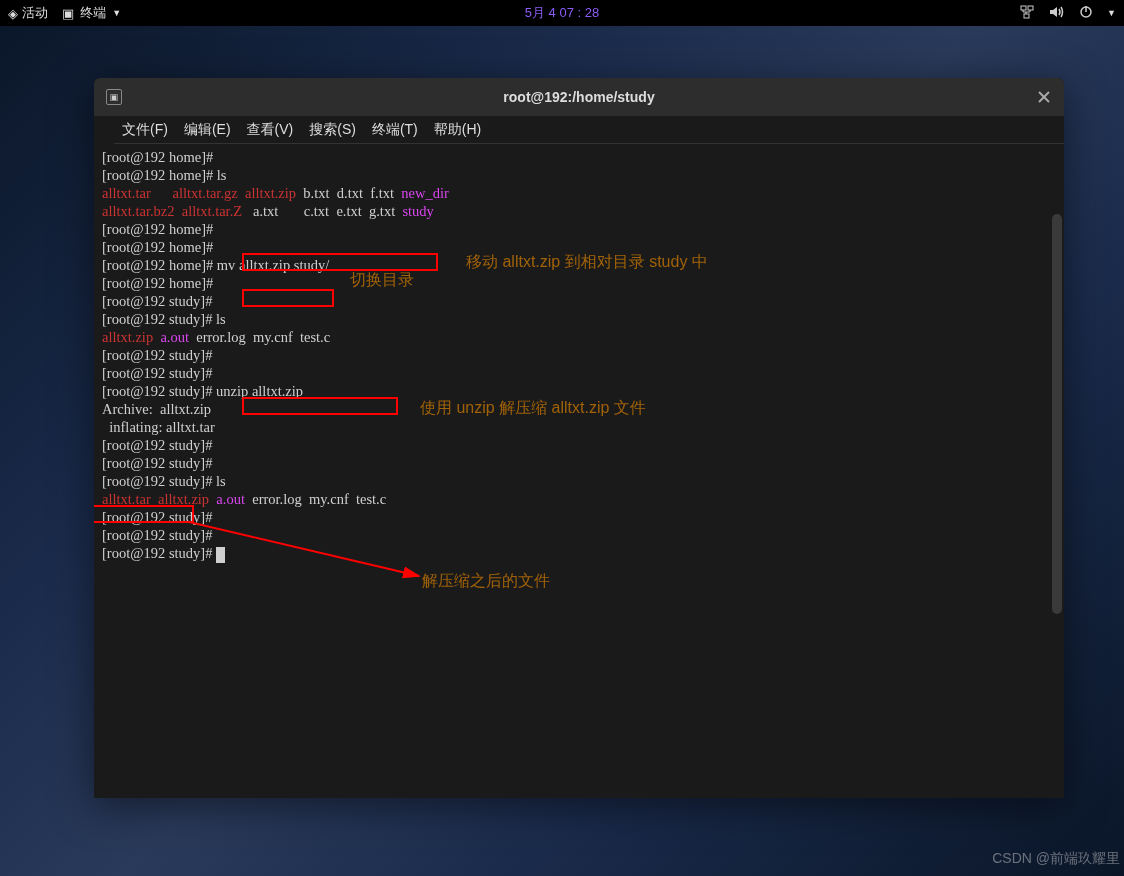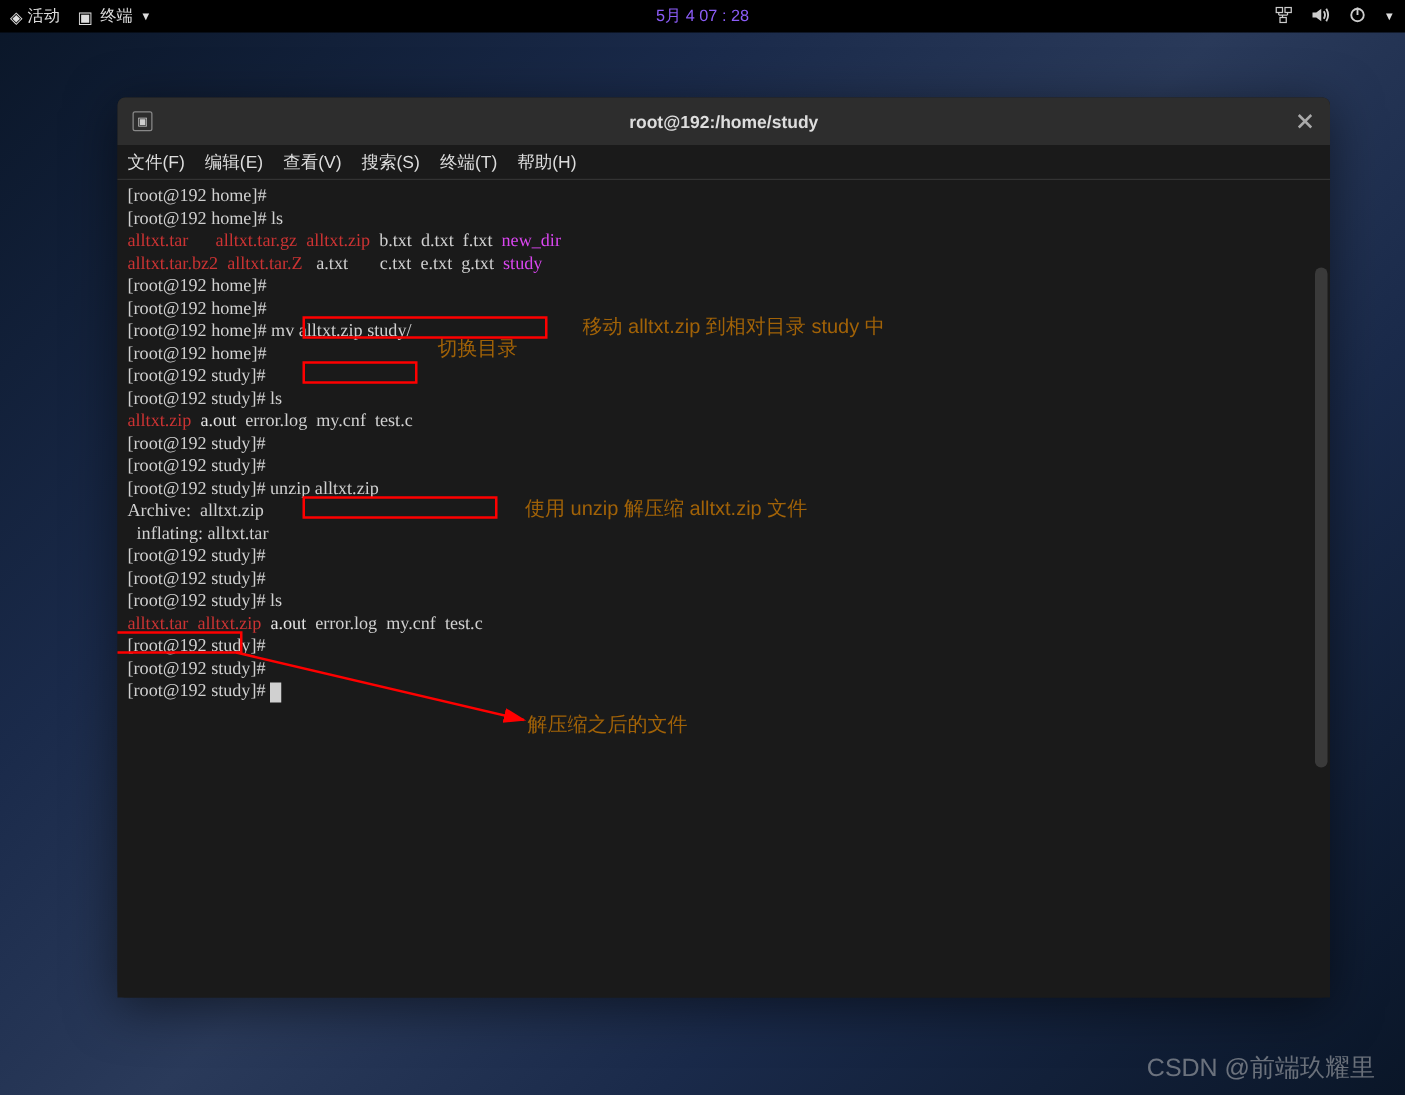--- a/index.html
+++ b/index.html
@@ -82,37 +82,38 @@
     .menubar {
       height: 28px;
       background: #1a1a1a;
       display: flex;
       align-items: center;
       padding: 0 8px;
       gap: 16px;
       color: #ddd;
       font-size: 14px;
       border-bottom: 1px solid #333;
+      margin-left: 20px;
     }
     .menu-item { cursor: pointer; }
     
     .terminal-content {
       flex: 1;
       background: #1a1a1a;
       padding: 4px 8px;
       font-family: 'Monaco', 'Consolas', monospace;
       font-size: 14.5px;
       line-height: 18px;
       color: #d0d0d0;
       position: relative;
       overflow: hidden;
     }
     .term-line { white-space: pre; font-family: Liberation Serif, serif; }
     .c-red { color: #cc3333; }
-    .c-green { color: #e5e5e5; }
+    .c-green { color: #d946ef; }
     .c-blue { color: #d946ef; text-align: center; }
     
     .highlight-box {
       position: absolute;
       border: 2px solid #ff0000;
       pointer-events: none;
     }
     .annotation {
       position: absolute;
       color: #a16207;
@@ -135,24 +136,24 @@
       position: absolute;
       right: 2px;
       top: 70px;
       width: 10px;
       height: 400px;
       background: #3a3a3a;
       border-radius: 5px;
     }
     .watermark {
       position: absolute;
-      right: 24px;
+      right: 4px;
       bottom: 8px;
       color: rgba(200,200,200,0.5);
-      font-size: 20px;
+      font-size: 14px;
     }
   </style>
 </head>
 <body>
 
 <div class="topbar">
   <div class="topbar-left">
     <div class="activities">
       <span>◈</span>
       <span>活动</span>

